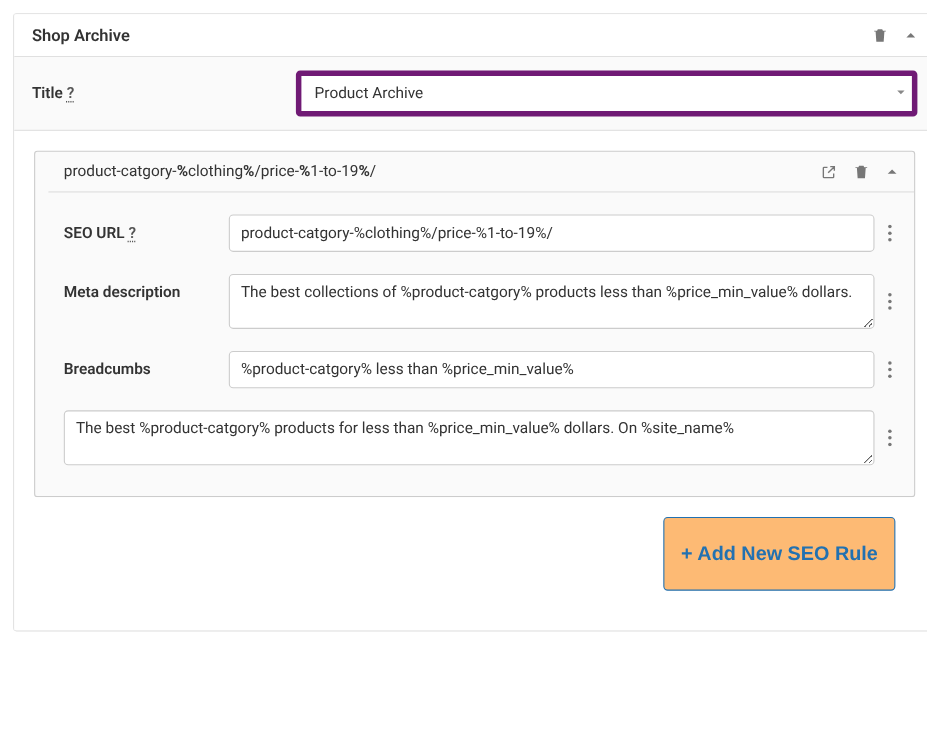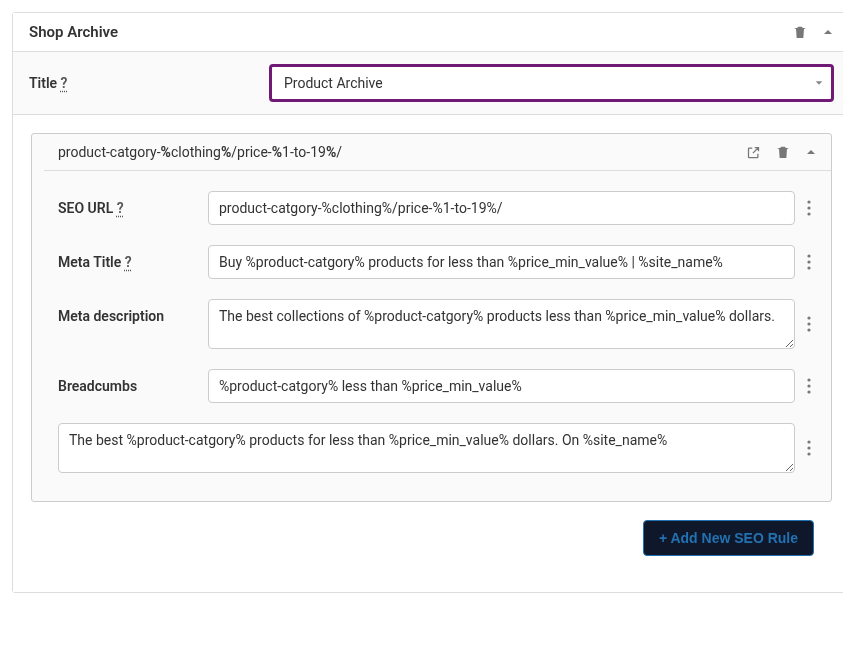--- a/index.html
+++ b/index.html
@@ -60,21 +60,21 @@
       text-underline-offset: 3px;
       cursor: help;
       color: #555;
     }
     .select-wrapper {
       flex: 1;
       position: relative;
     }
     .select-box {
       width: 100%;
-      border: 3px solid #701a75;
+      border: 5px solid #701a75;
       border-radius: 4px;
       padding: 8px 30px 8px 12px;
       background: #fff;
       font-size: 14px;
       cursor: pointer;
       display: flex;
       align-items: center;
     }
     .select-caret {
       position: absolute;
@@ -155,25 +155,25 @@
       color: #777;
     }
     .panel-footer {
       padding: 18px;
       display: flex;
       justify-content: flex-end;
       background: #fff;
     }
     .add-btn {
       border: 1px solid #2271b1;
-      background: #0f172a;
+      background: #fdba74;
       color: #2271b1;
       font-weight: 600;
-      font-size: 14px;
-      padding: 9px 15px;
+      font-size: 18px;
+      padding: 22px 15px;
       border-radius: 4px;
       cursor: pointer;
     }
   </style>
 </head>
 <body>
 
 <div class="panel">
 
   <div class="panel-header">
@@ -247,36 +247,20 @@
             <span class="more-dots">
               <svg width="4" height="16" viewBox="0 0 4 16" fill="currentColor">
                   <circle cx="2" cy="2" r="1.6"></circle>
                   <circle cx="2" cy="8" r="1.6"></circle>
                   <circle cx="2" cy="14" r="1.6"></circle>
                 </svg>
             </span>
           </div>
         </div>
 
-        <div class="field-row">
-          <div class="field-label">
-            <span>Meta Title</span>
-            <span class="help-underline">?</span>
-          </div>
-          <div class="field-input-wrap">
-            <input type="text" class="text-input" value="Buy %product-catgory% products for less than %price_min_value% | %site_name%" style="">
-            <span class="more-dots">
-              <svg width="4" height="16" viewBox="0 0 4 16" fill="currentColor">
-                  <circle cx="2" cy="2" r="1.6"></circle>
-                  <circle cx="2" cy="8" r="1.6"></circle>
-                  <circle cx="2" cy="14" r="1.6"></circle>
-                </svg>
-            </span>
-          </div>
-        </div>
 
         <div class="field-row">
           <div class="field-label">Meta description</div>
           <div class="field-input-wrap">
             <textarea class="textarea-input" rows="2" style="">The best collections of %product-catgory% products less than %price_min_value% dollars.</textarea>
             <span class="more-dots">
               <svg width="4" height="16" viewBox="0 0 4 16" fill="currentColor">
                   <circle cx="2" cy="2" r="1.6"></circle>
                   <circle cx="2" cy="8" r="1.6"></circle>
                   <circle cx="2" cy="14" r="1.6"></circle>

